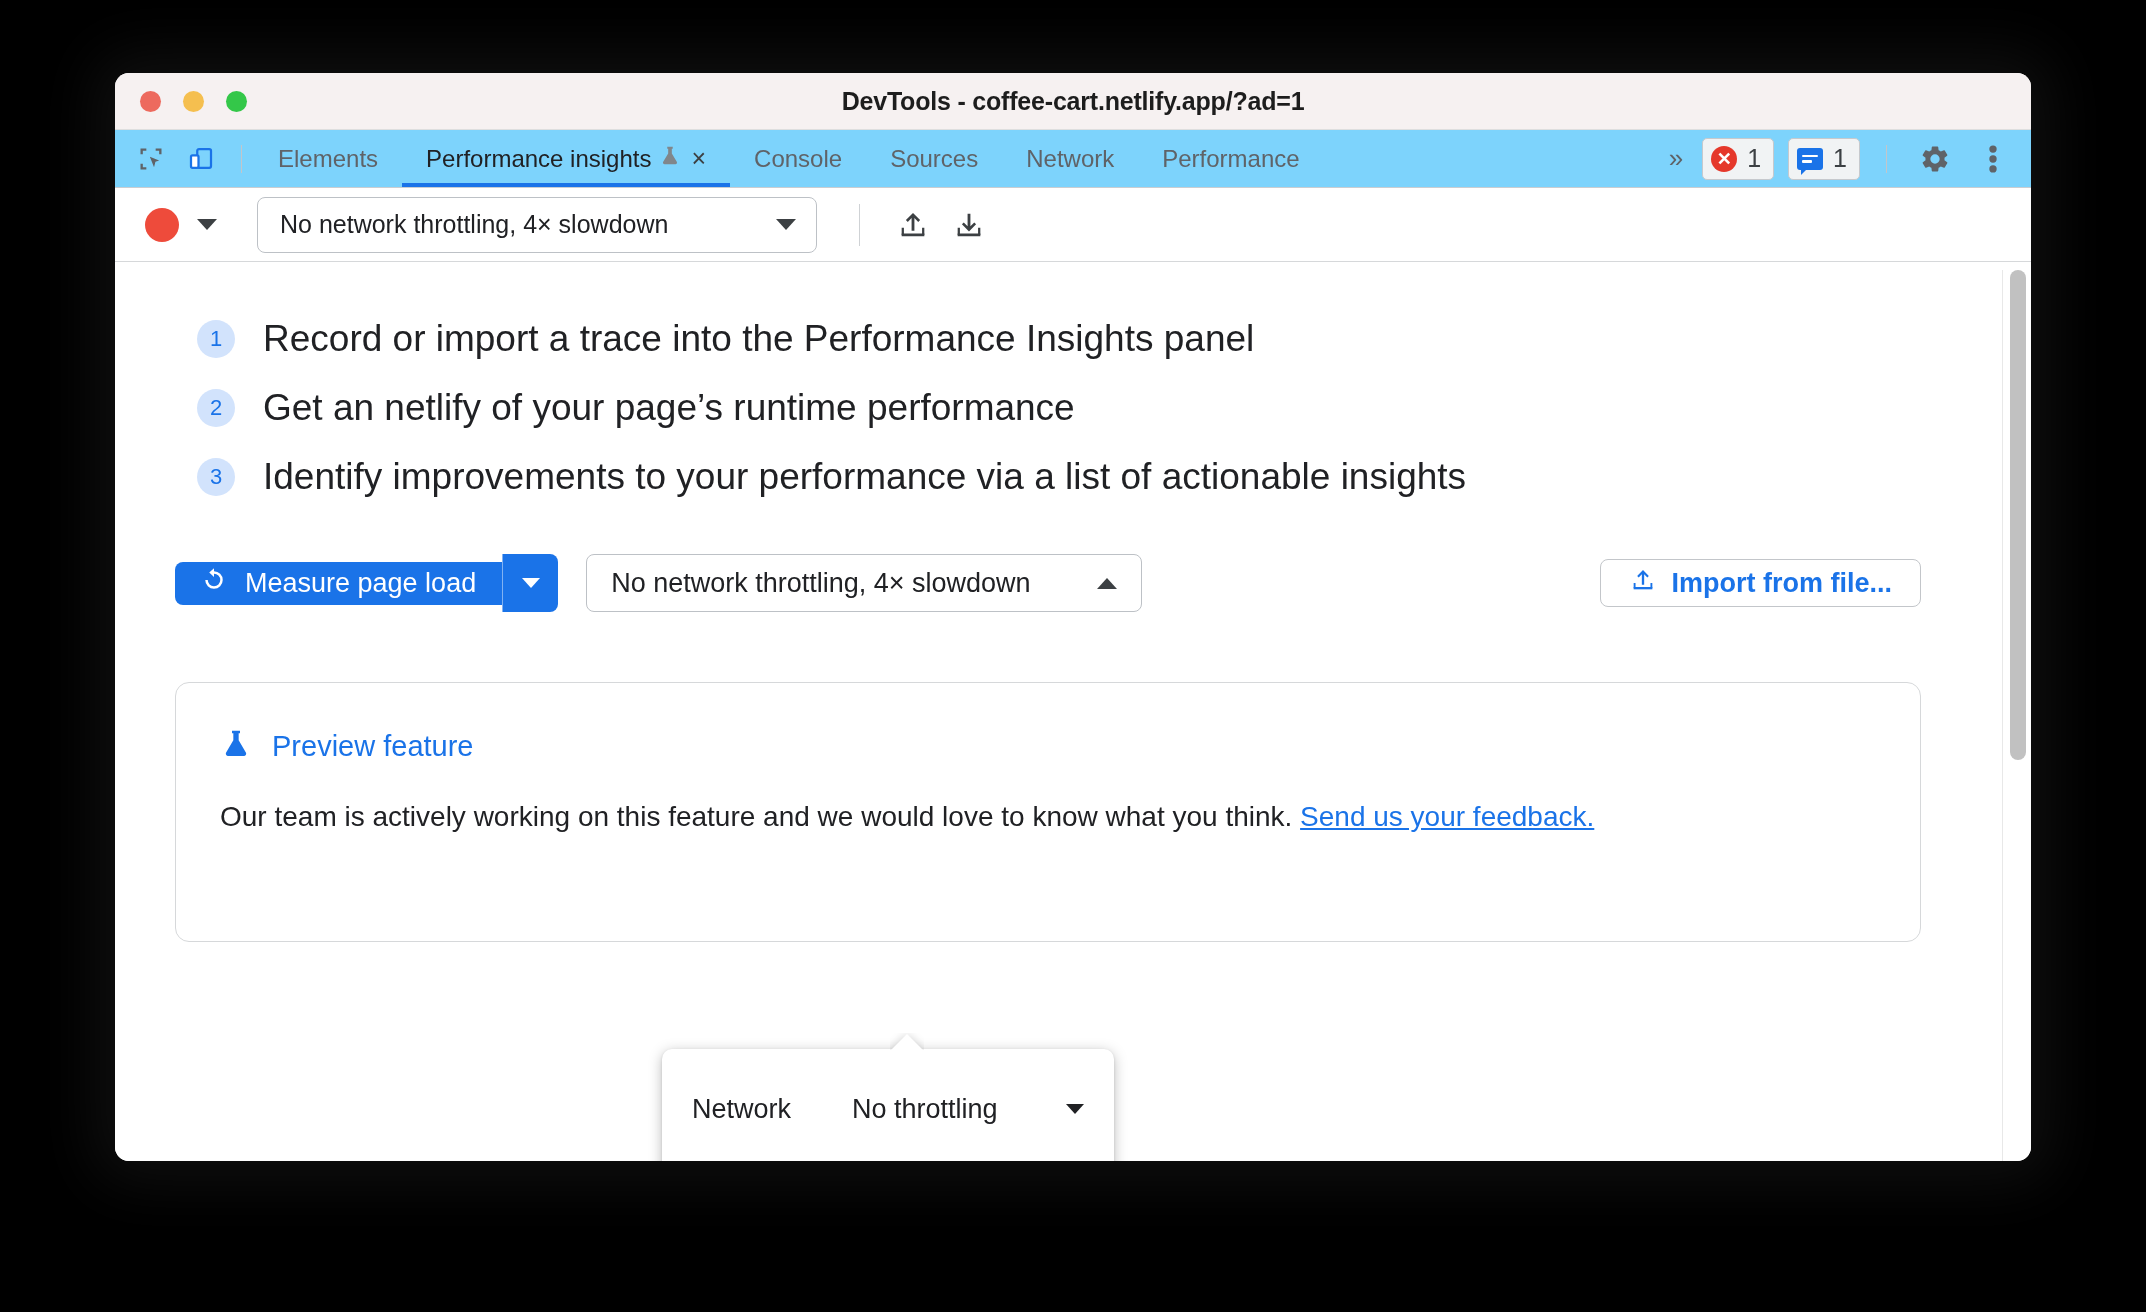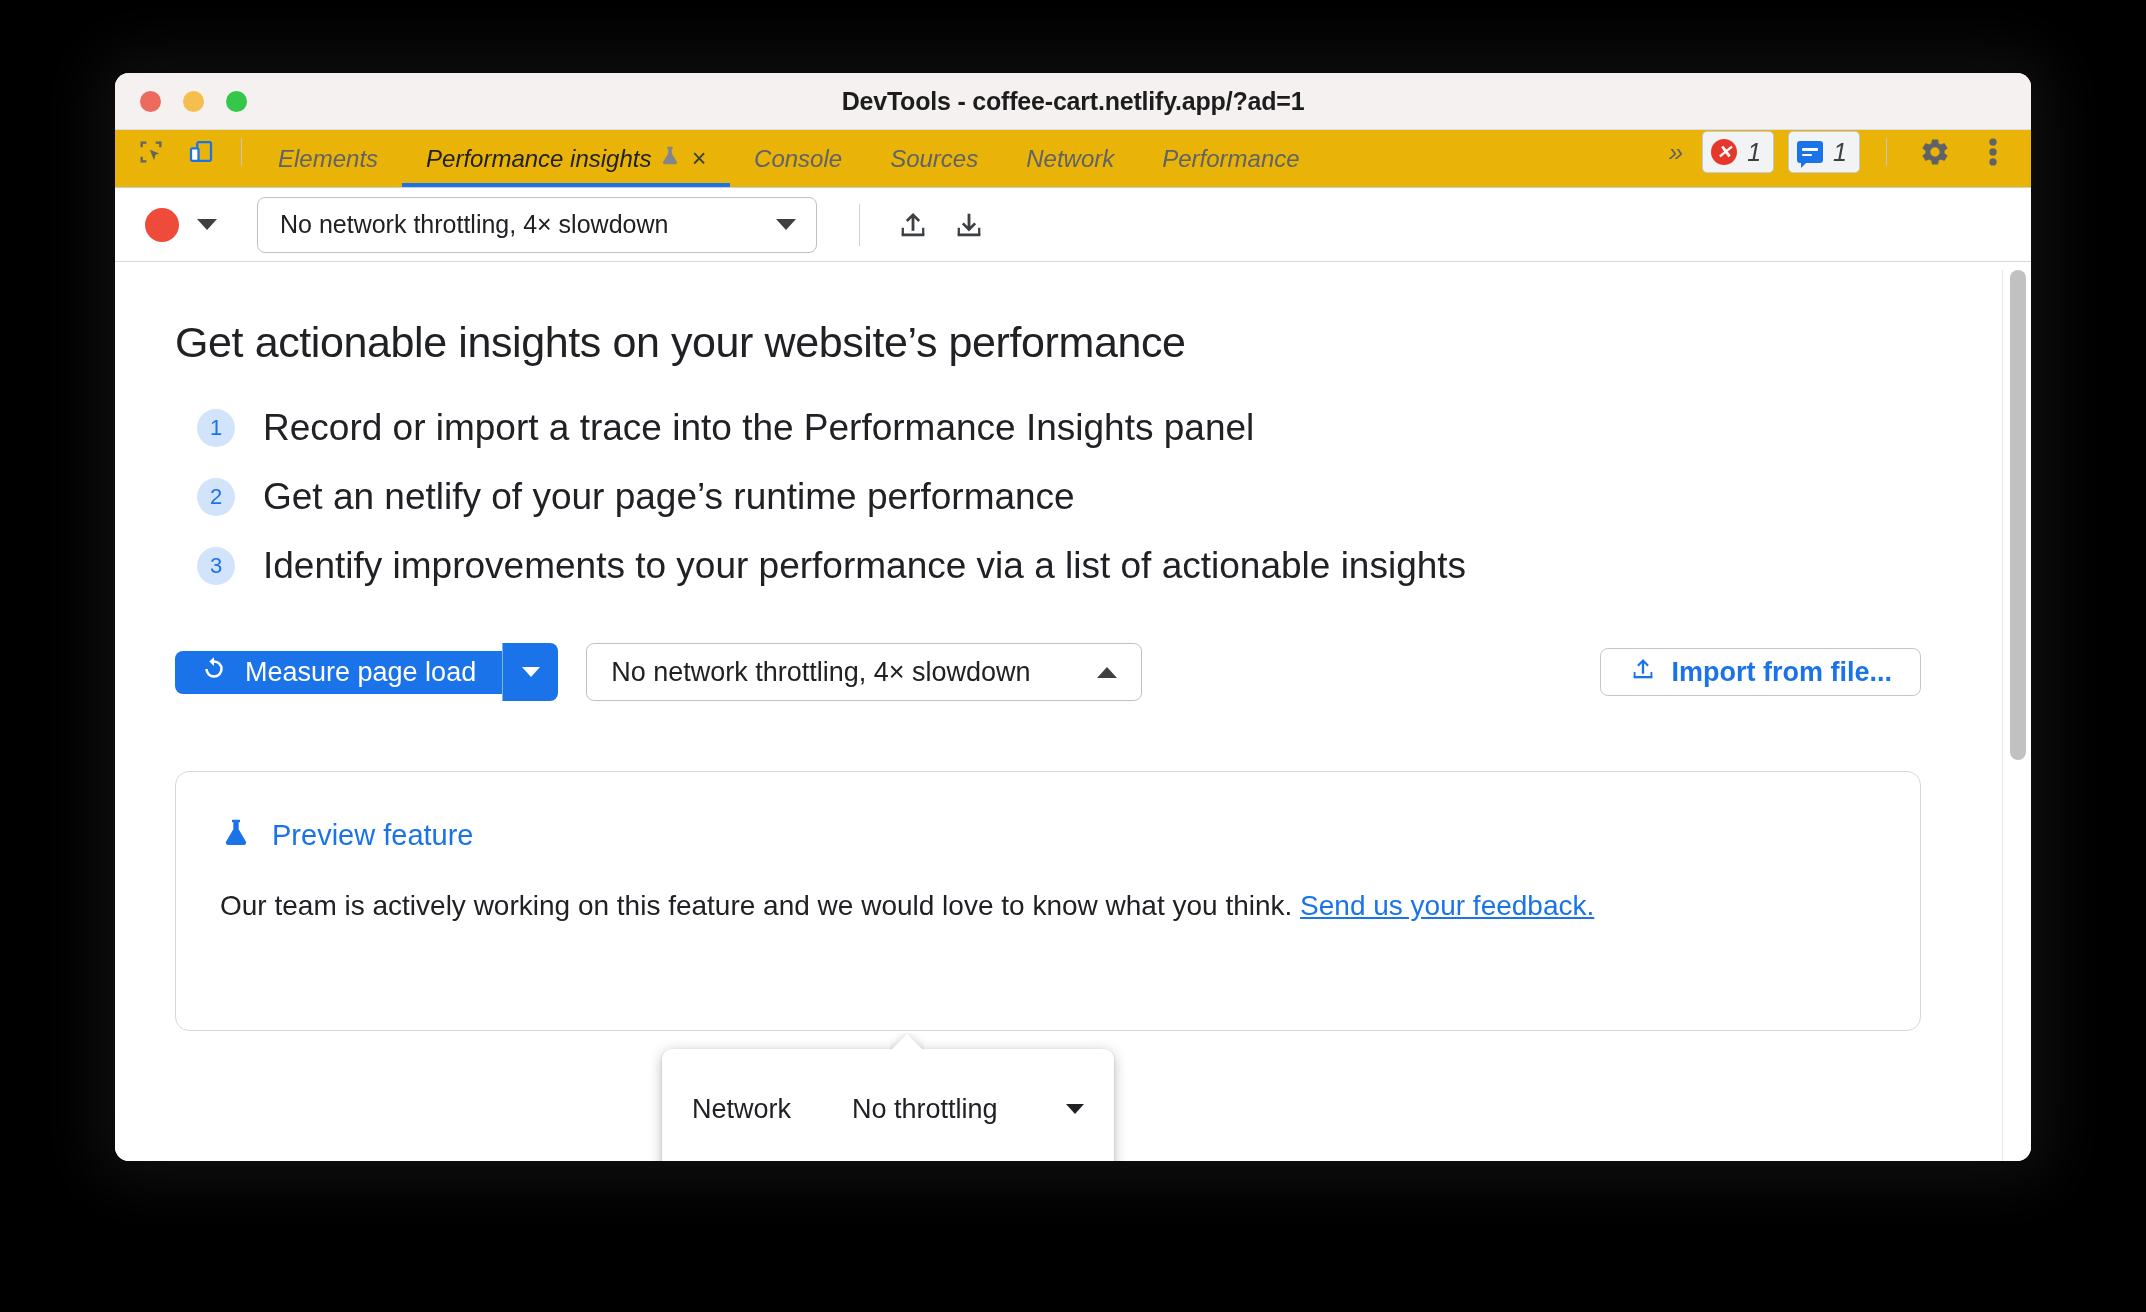--- a/index.html
+++ b/index.html
@@ -38,23 +38,23 @@
     position: absolute; left: 0; right: 0; top: 14px;
     text-align: center;
     font-size: 25px; font-weight: bold; color: #1d1d1d;
     letter-spacing: -0.2px;
   }
 
   
   .tabbar {
     position: relative;
     height: 58px;
-    background: #eab308;
+    background: #7dd3fc;
     border-bottom: 1px solid #cacdd1;
-    display: flex; align-items: flex-start; font-style: italic;
+    display: flex; align-items: center;
   }
   .tool-icons { display: flex; align-items: center; padding-left: 14px; gap: 6px; }
   .icon-btn {
     width: 44px; height: 44px;
     display: flex; align-items: center; justify-content: center;
     border-radius: 4px;
   }
   .vdiv { width: 1px; height: 28px; background: #c3c6ca; margin: 0 12px; }
 
   .tabs { display: flex; align-items: stretch; height: 100%; }
@@ -375,21 +375,20 @@
         <svg width="34" height="34" viewBox="0 0 24 24">
           <path d="M11 4h2v8.9l2.7-2.7L17 11.5l-5 5-5-5 1.3-1.3L11 12.9V4z" fill="#3c4043"></path>
           <path d="M4 18h16v2H4z" fill="#3c4043"></path>
           <path d="M4 14h1.6v5H4zm14.4 0H20v5h-1.6z" fill="#3c4043"></path>
         </svg>
       </span>
     </div>
 
     <div class="content">
       <div class="page">
-        <h1 class="headline">Get actionable insights on your website’s performance</h1>
 
         <div class="steps">
           <div class="step">
             <span class="step-num">1</span>
             <span class="step-txt">Record or import a trace into the Performance Insights panel</span>
           </div>
           <div class="step">
             <span class="step-num">2</span>
             <span class="step-txt">Get an netlify of your page’s runtime performance</span>
           </div>

